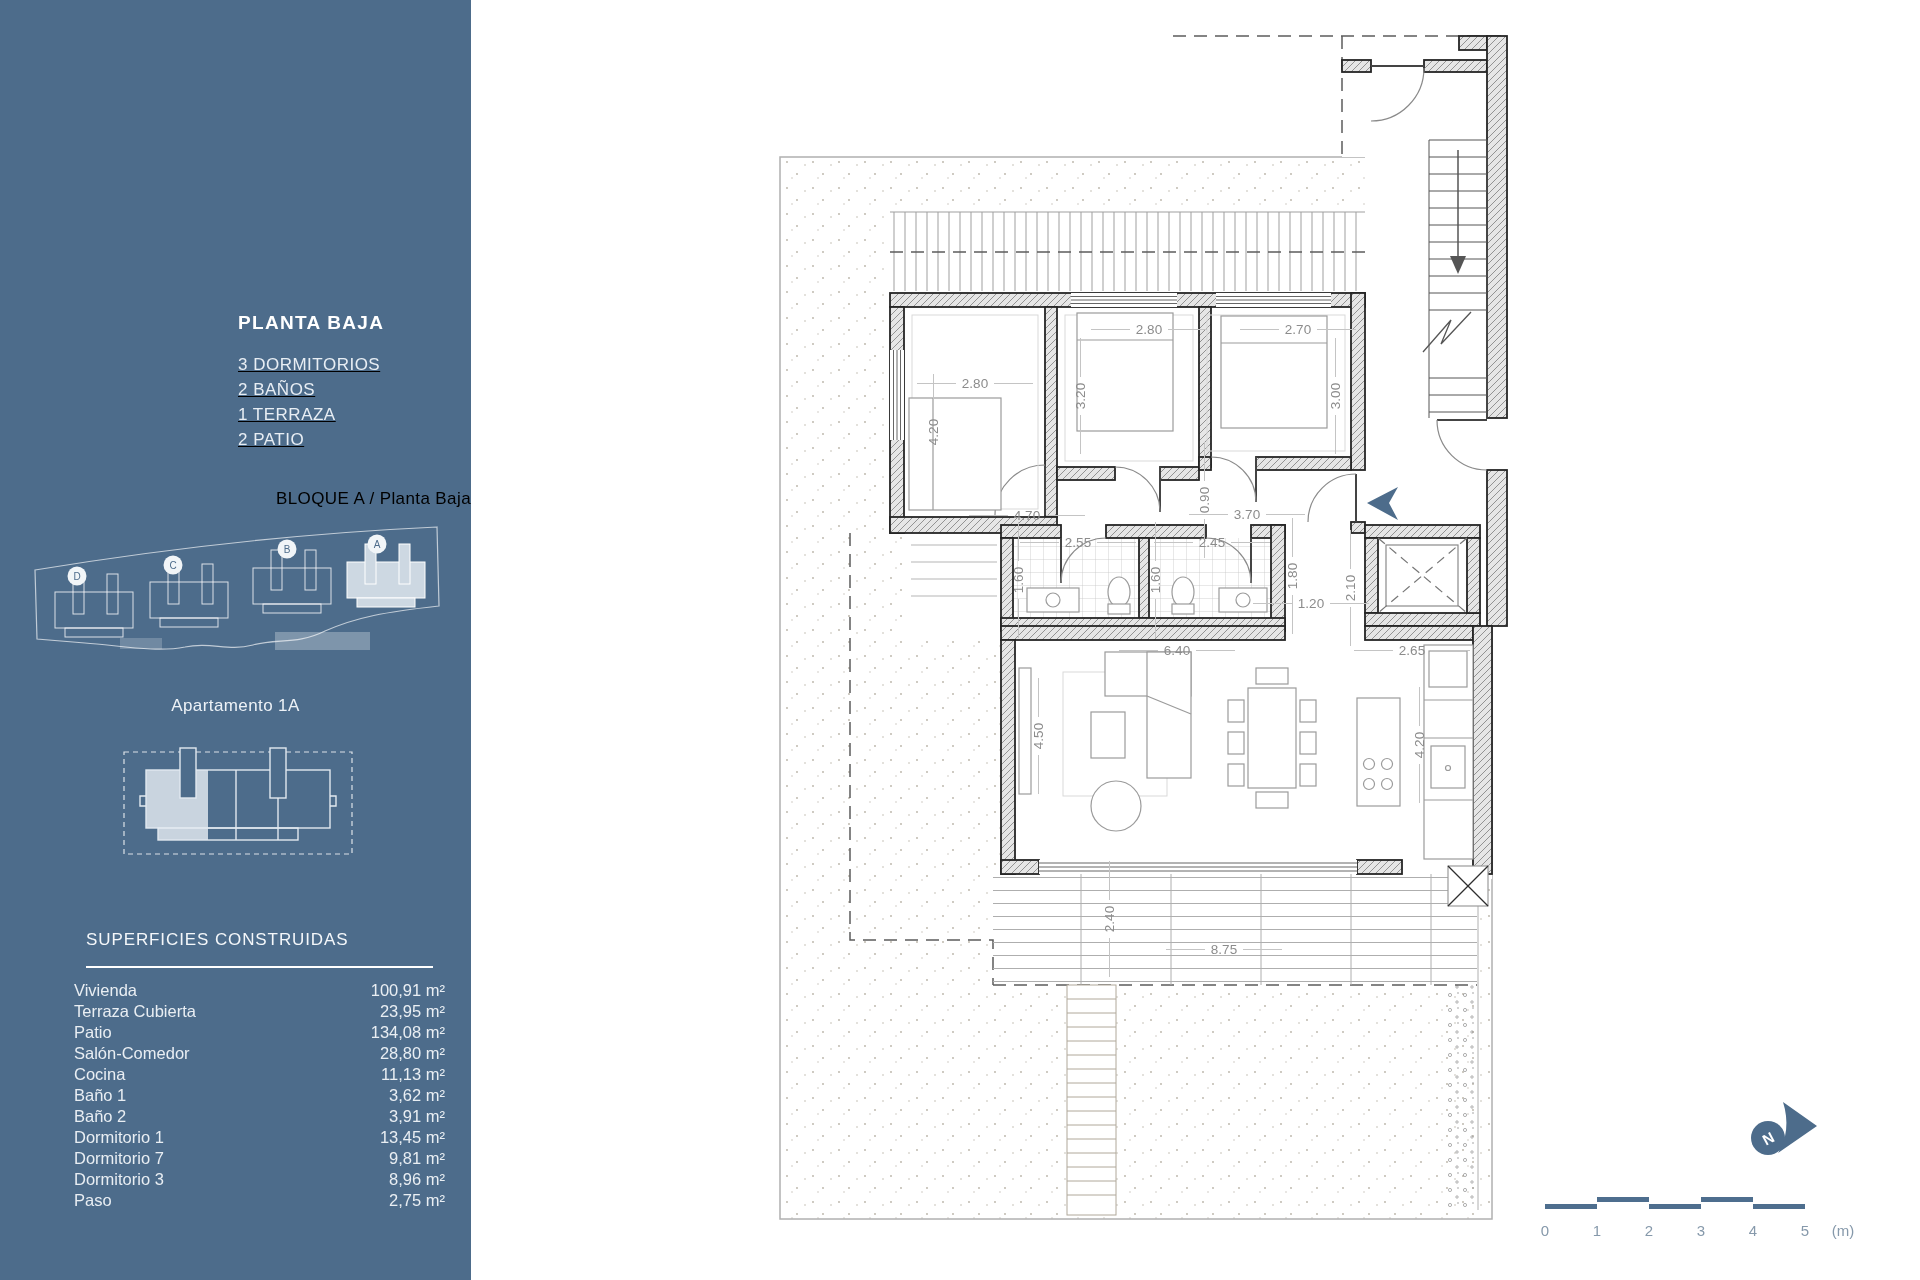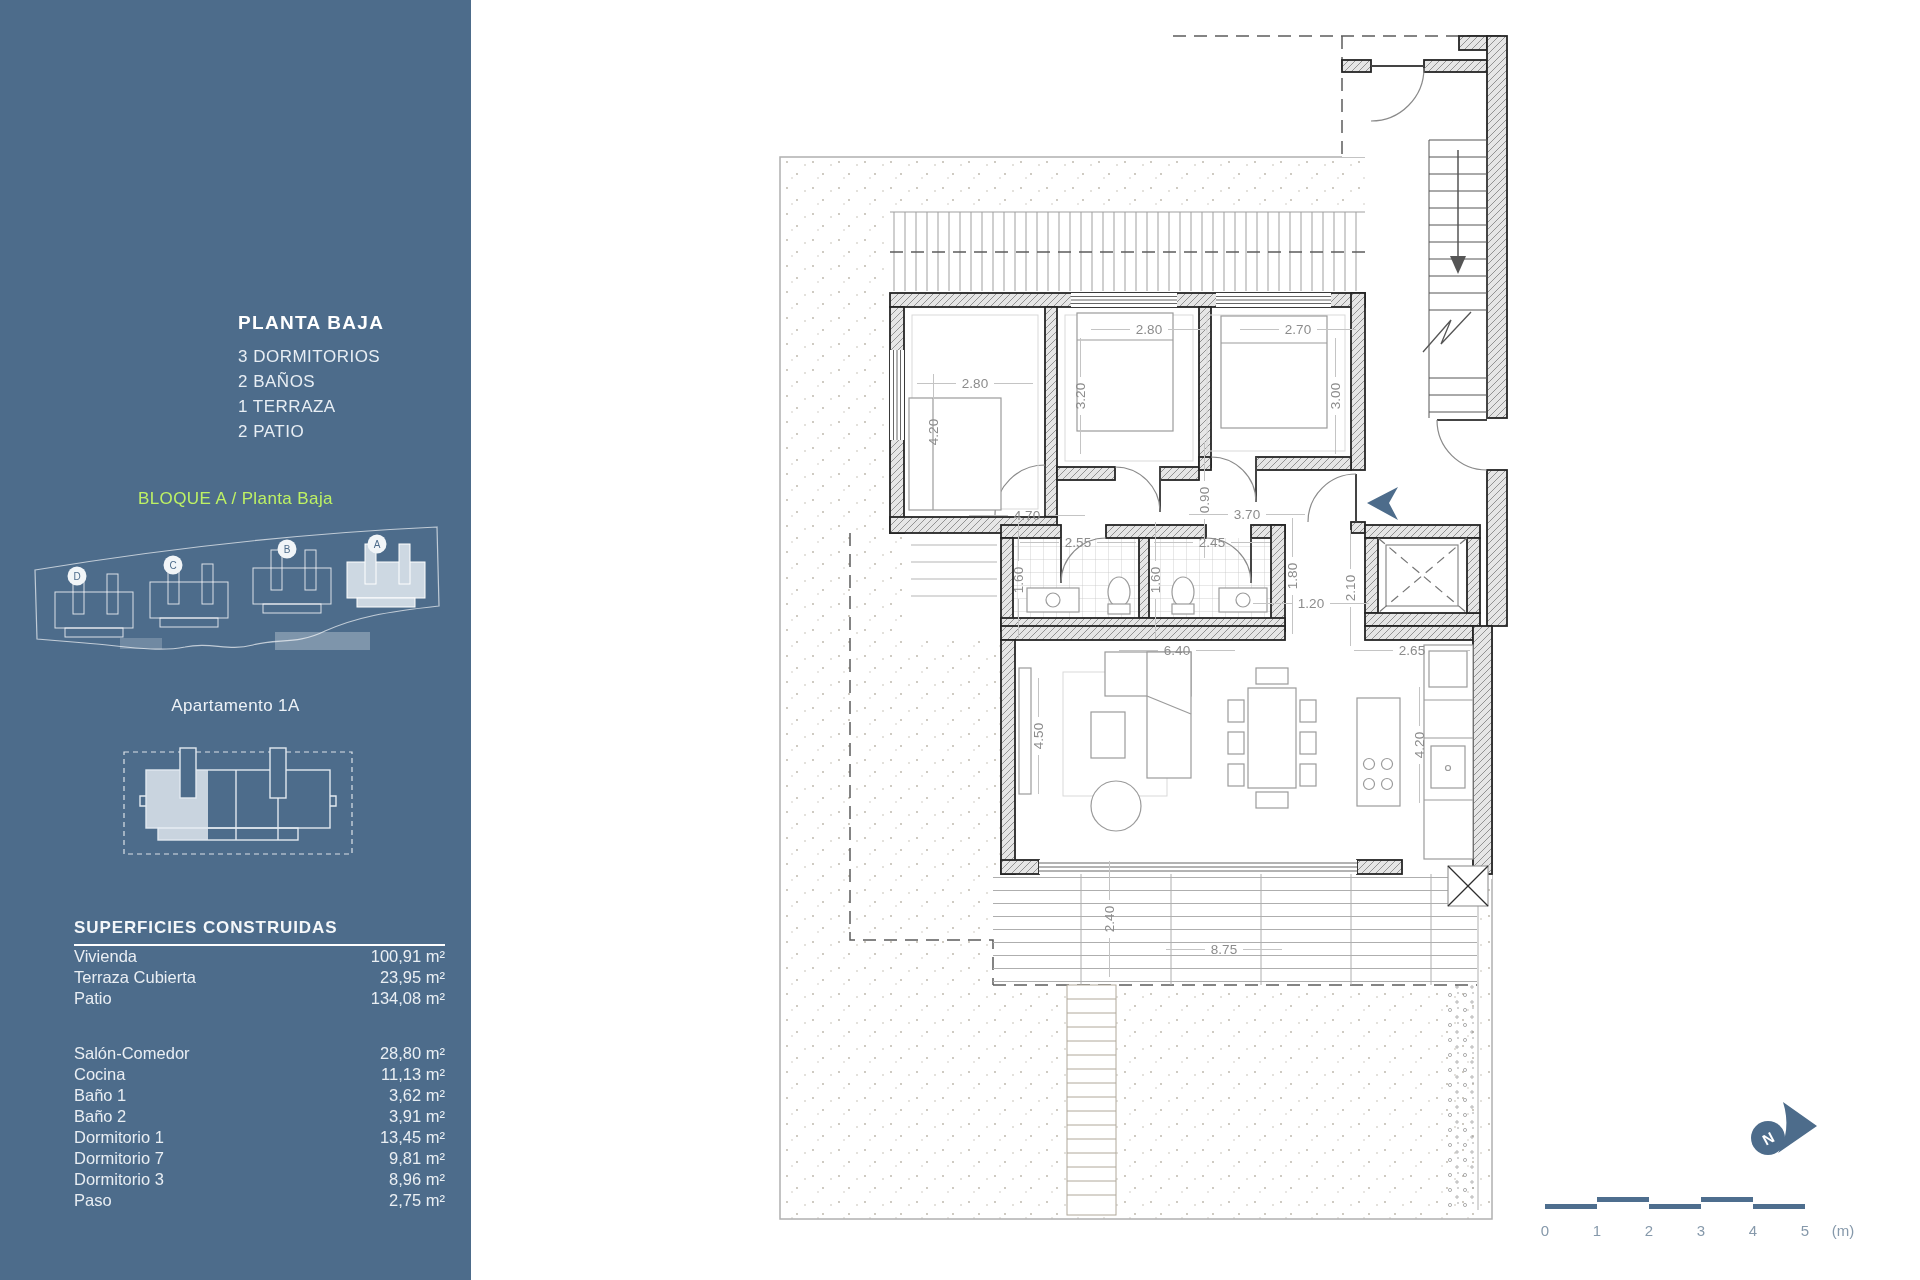--- a/index.html
+++ b/index.html
@@ -3,31 +3,31 @@
 <meta charset="utf-8">
 <style>
   html,body{margin:0;padding:0;background:#fff;}
   body{width:1920px;height:1280px;position:relative;overflow:hidden;
        font-family:"Liberation Sans", sans-serif;}
 
   
   .sidebar{position:absolute;left:0;top:0;width:471px;height:1280px;background:#4d6c8b;}
   .s-title{position:absolute;top:312px;left:238px;margin:0;
            font-size:19px;font-weight:700;letter-spacing:1.3px;color:#ffffff;}
-  .features{position:absolute;top:344px;left:238px;}
+  .features{position:absolute;top:352px;left:238px;text-decoration:underline;}
   .feature-item{font-size:17px;line-height:25px;letter-spacing:.5px;color:#e8eef4;}
-  .bloque-label{position:absolute;top:489px;left:0;width:100%;text-align:center;
-                font-size:17px;letter-spacing:.4px;color:#bef264;}
+  .bloque-label{position:absolute;top:489px;left:0;width:100%;text-align:right;
+                font-size:17px;letter-spacing:.4px;color:#000000;}
   .site-map{position:absolute;top:520px;left:25px;}
   .apt-label{position:absolute;top:696px;left:0;width:100%;text-align:center;
              font-size:17px;letter-spacing:.4px;color:#edf2f7;}
   .apt-map{position:absolute;top:736px;left:118px;}
   .s-section{position:absolute;left:74px;right:26px;}
-  .s-head{margin:0;padding-bottom:6px;border-bottom:2px solid #ffffff;
-          font-size:17px;font-weight:700;letter-spacing:.9px;color:#f4f7fa;}
+  .s-head{margin:12px;padding-bottom:16px;border-bottom:2px solid #ffffff;
+          font-size:17px;font-weight:400;letter-spacing:.9px;color:#f4f7fa;}
   .t-rows{}
   .t-row{display:flex;justify-content:space-between;
          font-size:16.5px;line-height:21px;color:#e9eef3;}
   .t-value{text-align:right;}
 
   
   .plan{position:absolute;left:471px;top:0;width:1449px;height:1280px;}
   .dim{font-size:13.5px;fill:#8c8c8c;text-anchor:middle;
        font-family:"Liberation Sans",sans-serif;}
   .scale-num{font-size:15px;fill:#8699ab;text-anchor:middle;

